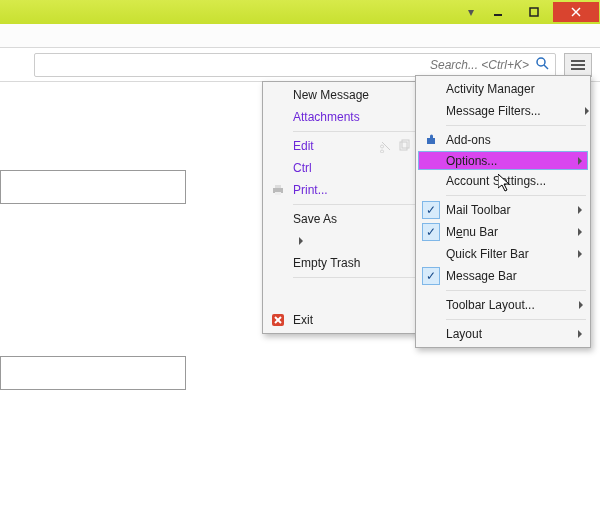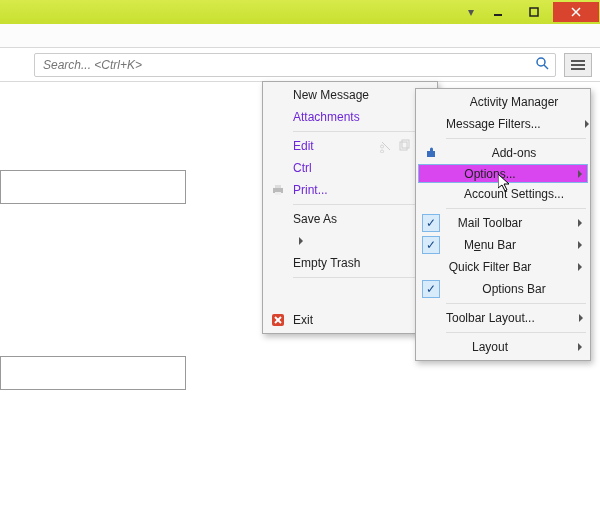--- a/index.html
+++ b/index.html
@@ -53,20 +53,21 @@
     padding: 0 6px;
     background: #fff;
   }
   .searchbox input {
     flex: 1;
     border: none;
     outline: none;
     font-style: italic;
     color: #888;
     font-size: 12px;
+    text-align: right;
   }
   .searchbox .mag { color: #2a6fbf; margin-left: 4px; }
   .hamburger {
     width: 28px; height: 24px;
     margin-left: 8px;
     border: 1px solid #bbb;
     background: #eee;
     display: flex; align-items: center; justify-content: center;
   }
   .hamburger .bars {
@@ -86,21 +87,21 @@
   .ph2 { top: 356px; }
   
   .menu {
     position: absolute;
     background: #f5f5f5;
     border: 1px solid #aaa;
     box-shadow: 2px 3px 6px rgba(0,0,0,0.25);
     padding: 2px;
   }
   .menu1 { left: 262px; top: 81px; width: 176px; }
-  .menu2 { left: 415px; top: 88px; width: 176px; text-align: center; }
+  .menu2 { left: 415px; top: 75px; width: 176px; }
   .menu .item {
     height: 22px;
     display: flex;
     align-items: center;
     padding: 0 6px 0 28px;
     position: relative;
     color: #222;
     gap: 38px;
   }
   .menu .item.disabled { color: #6d28d9; }
@@ -302,21 +303,21 @@
     <span class="iconcell">✓</span>
     <span class="label"><span>M</span><span class="mnemonic">e</span><span>nu Bar</span></span>
       <span class="arrow"></span>
   </div>
   <div class="item">
     <span class="label">Quick Filter Bar</span>
       <span class="arrow"></span>
   </div>
   <div class="item checked">
     <span class="iconcell">✓</span>
-    <span class="label">Options Bar</span>
+    <span class="label">Message Bar</span>
   </div>
   <div class="sep"></div>
   <div class="item">
     <span class="label">Toolbar Layout...</span>
       <span class="arrow"></span>
   </div>
   <div class="sep"></div>
   <div class="item">
     <span class="label">Layout</span>
       <span class="arrow"></span>

